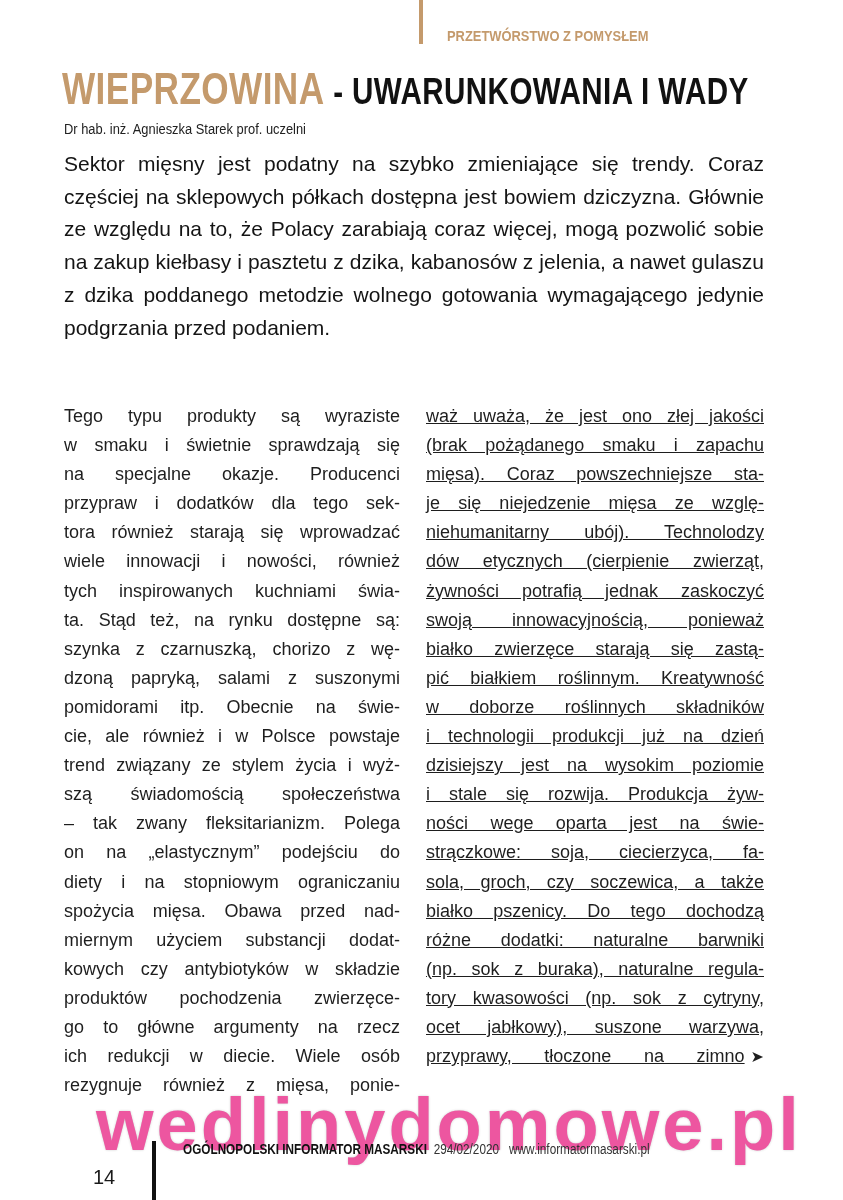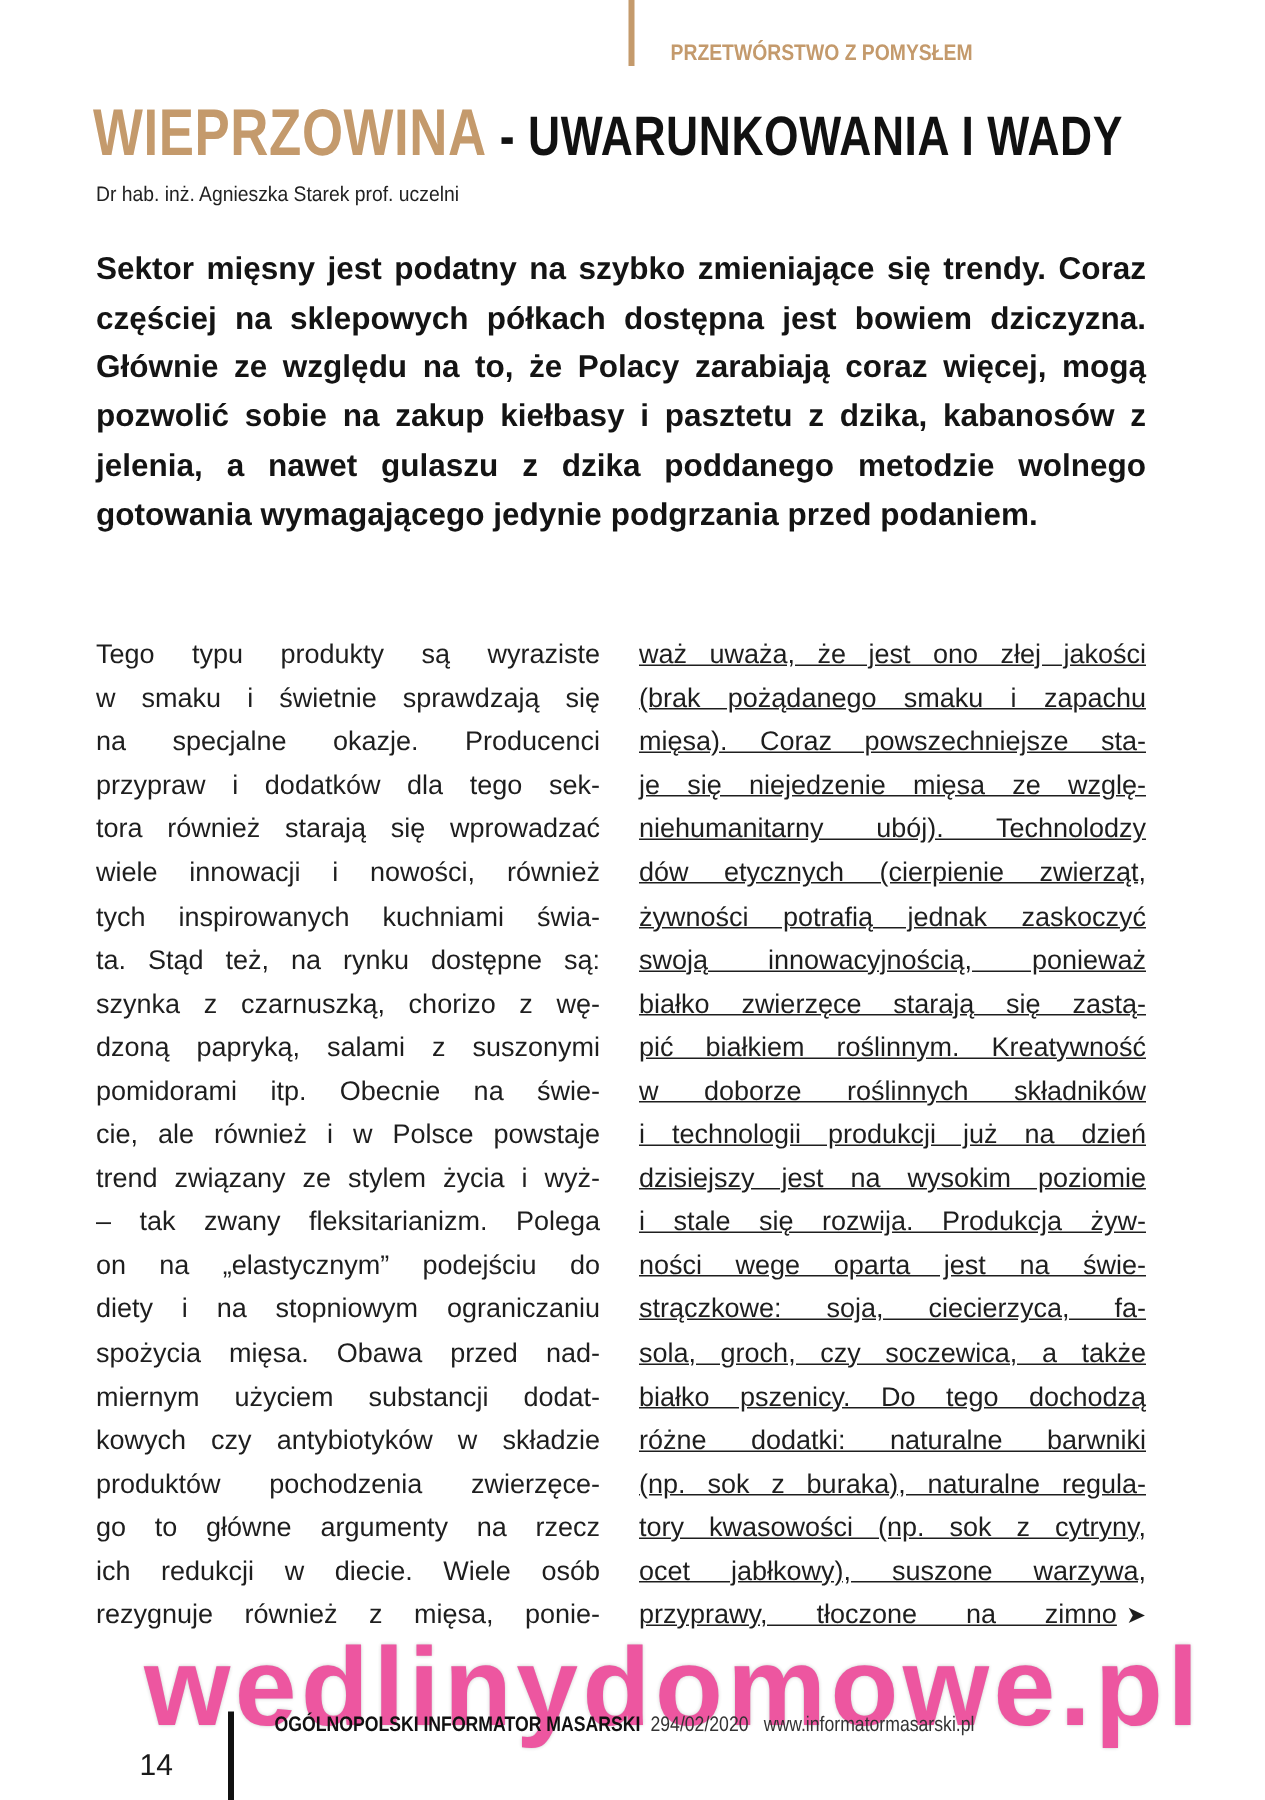--- a/index.html
+++ b/index.html
@@ -30,27 +30,27 @@
   .title-sub {
     font-family: "Liberation Sans", sans-serif; font-weight: bold;
     font-size: 37px; color: #111; letter-spacing: 0.5px;
   }
   .author {
     position: absolute; left: 64px; top: 121px;
     font-size: 14px; color: #222; white-space: nowrap;
     transform: scaleX(0.92); transform-origin: left top;
   }
   .lead {
-    position: absolute; left: 64px; top: 164px; width: 700px;
-    font-family: "Liberation Sans", sans-serif; font-weight: bold;
+    position: absolute; left: 64px; top: 148px; width: 700px;
+    font-family: "Liberation Sans", sans-serif; font-weight: normal;
     font-size: 21px; line-height: 32.7px; color: #141414;
     text-align: justify;
   }
   .col {
-    position: absolute; top: 422px; width: 336px;
+    position: absolute; top: 402px; width: 336px;
     font-family: "Liberation Sans", sans-serif;
     font-size: 18px; line-height: 29.1px; color: #1e1e1e;
   }
   .col-left { left: 64px; }
   .col-right { left: 426px; width: 338px; text-decoration: underline; }
   .line { display: block; white-space: nowrap; text-align: justify; text-align-last: justify; }
   .cont-arrow { display: inline-block; margin-left: 6px; font-size: 16px; }
   .watermark {
     position: absolute; left: 96px; top: 1082px; white-space: nowrap;
     font-family: Liberation Sans, sans-serif; font-weight: bold;
@@ -95,20 +95,21 @@
     <span class="line">przypraw i dodatków dla tego sek-</span>
     <span class="line">tora również starają się wprowadzać</span>
     <span class="line">wiele innowacji i nowości, również</span>
     <span class="line">tych inspirowanych kuchniami świa-</span>
     <span class="line">ta. Stąd też, na rynku dostępne są:</span>
     <span class="line">szynka z czarnuszką, chorizo z wę-</span>
     <span class="line">dzoną papryką, salami z suszonymi</span>
     <span class="line">pomidorami itp. Obecnie na świe-</span>
     <span class="line">cie, ale również i w Polsce powstaje</span>
     <span class="line">trend związany ze stylem życia i wyż-</span>
+    <span class="line">szą świadomością społeczeństwa</span>
     <span class="line">– tak zwany fleksitarianizm. Polega</span>
     <span class="line">on na „elastycznym” podejściu do</span>
     <span class="line">diety i na stopniowym ograniczaniu</span>
     <span class="line">spożycia mięsa. Obawa przed nad-</span>
     <span class="line">miernym użyciem substancji dodat-</span>
     <span class="line">kowych czy antybiotyków w składzie</span>
     <span class="line">produktów pochodzenia zwierzęce-</span>
     <span class="line">go to główne argumenty na rzecz</span>
     <span class="line">ich redukcji w diecie. Wiele osób</span>
     <span class="line">rezygnuje również z mięsa, ponie-</span>

